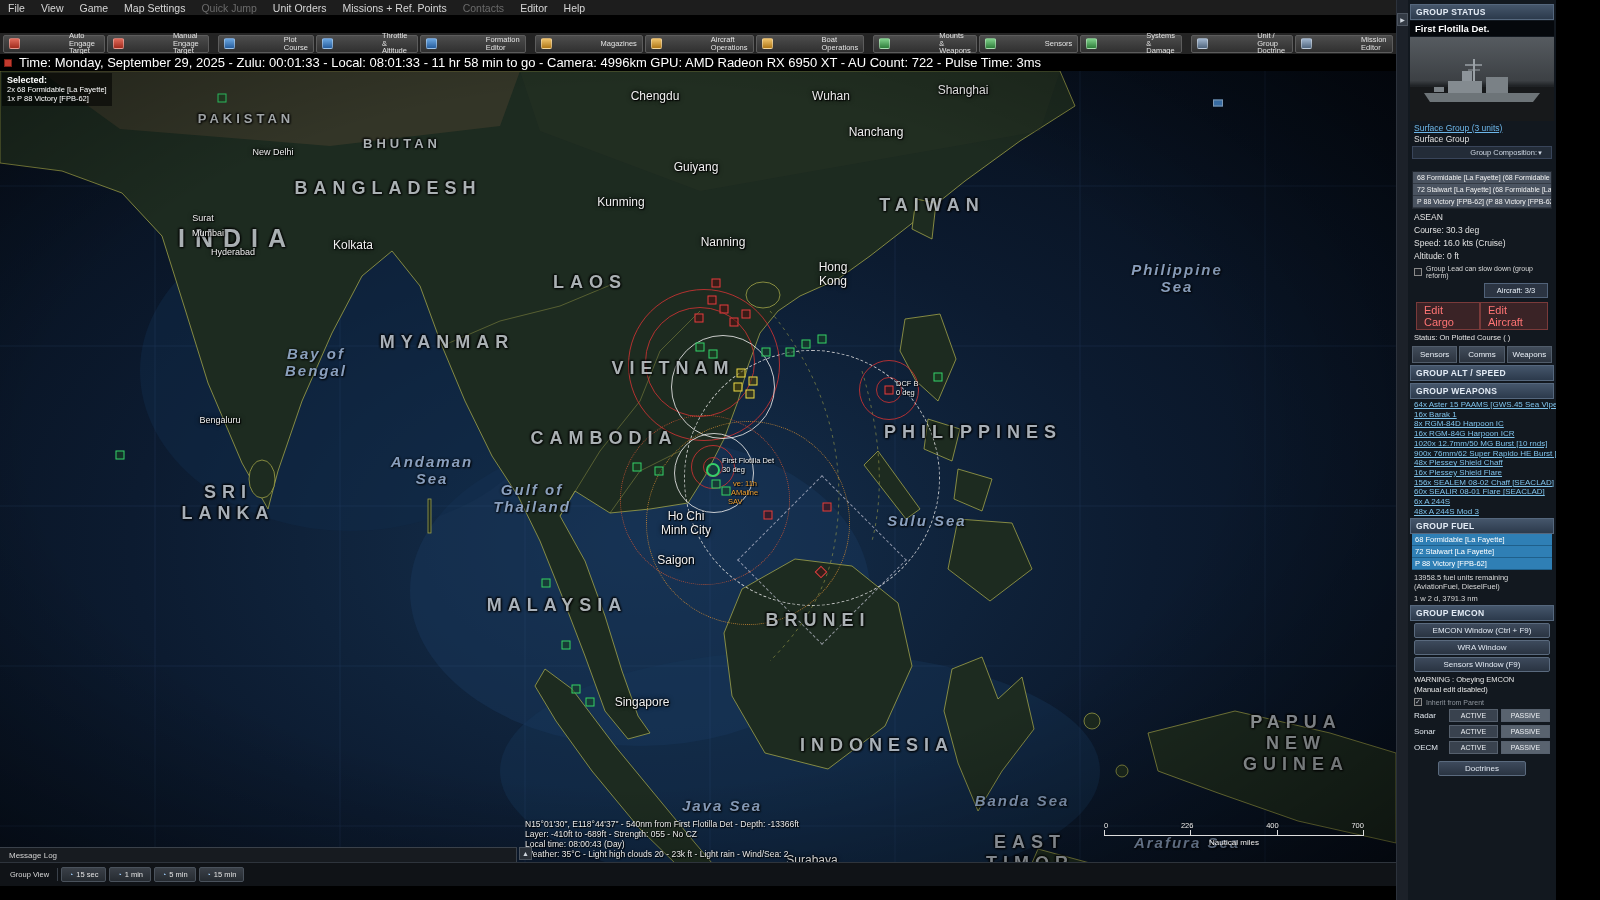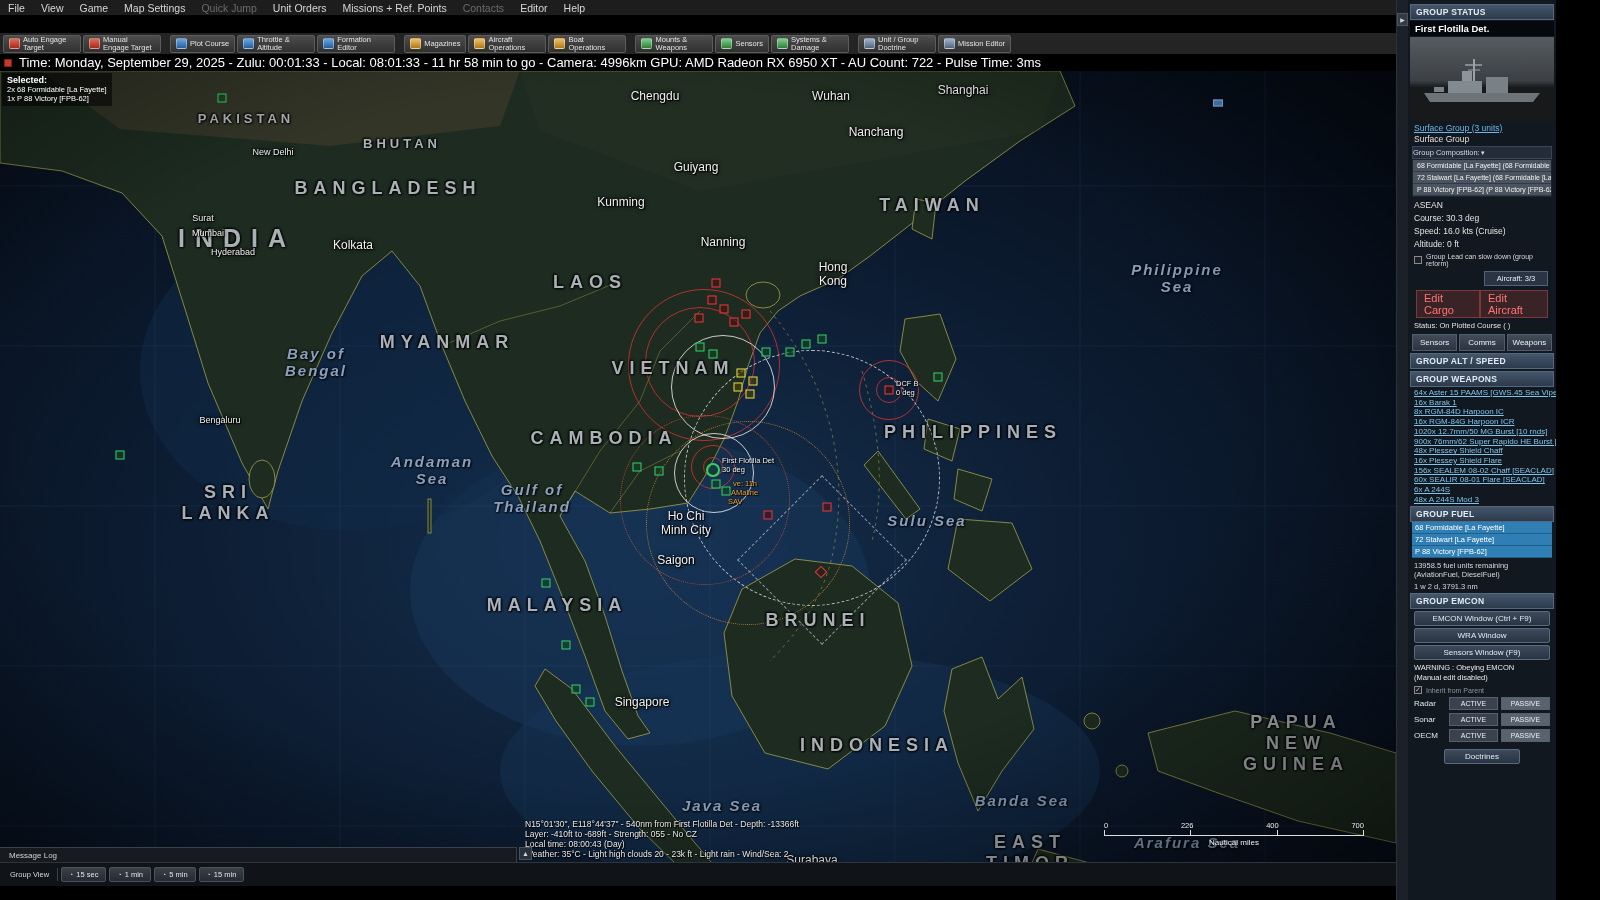--- a/index.html
+++ b/index.html
@@ -25,21 +25,21 @@
   .pausebars { width:7px; height:8px; border-left:2px solid #fff; border-right:2px solid #fff; }
   .special { height:14px; padding:0 9px; background:#15240f; border:1px solid #3fae52; color:#6fe086;
     font-size:9.5px; display:flex; align-items:center; border-radius:2px; margin-left:6px; }
   
   .toolbar { position:absolute; left:0; top:33px; width:1396px; height:21px; background:#242424;
     display:flex; align-items:center; gap:2px; padding:1px 3px; }
   .tb { display:flex; align-items:center; gap:3px; height:18px; padding:1px 5px;
     background:linear-gradient(#4c4c4c,#303030); border:1px solid #5c5c5c; border-radius:2px;
     color:#e3e3e3; font-size:7.5px; line-height:1.05; }
   .tb.g { margin-left:7px; }
-  .tlabel { max-width:52px; }
+  .tlabel { max-width:52px;margin-left:46px; }
   .chip { width:11px; height:11px; border-radius:2px; border:1px solid rgba(255,255,255,.35); flex:none; }
   .c-red .chip { background:linear-gradient(#e06a5a,#a22b1d); }
   .c-blue .chip { background:linear-gradient(#6aa6e0,#275e9e); }
   .c-org .chip { background:linear-gradient(#eec26a,#b07818); }
   .c-grn .chip { background:linear-gradient(#7fd08a,#2e7d3a); }
   .c-slate .chip { background:linear-gradient(#9fb4cc,#51667e); }
   
   .statusbar { position:absolute; left:0; top:54px; width:1396px; height:17px; background:#000;
     color:#fff; font-size:13px; display:flex; align-items:center; gap:7px; padding-left:4px; white-space:nowrap; }
   .redchip { width:8px; height:8px; background:#c23a2e; border:1px solid #7c1f16; flex:none; }
@@ -99,22 +99,22 @@
   
   .sidebar { position:absolute; left:1408px; top:0; width:148px; height:900px; background:#12181f;
     color:#ddd; font-size:8px; padding-top:2px; }
   .hdr { margin:2px 2px 0; padding:2px 5px; background:linear-gradient(#45566b,#2c3a4c); border:1px solid #55677d;
     color:#e2eaf4; font-size:8.5px; font-weight:bold; letter-spacing:.3px; }
   .ptitle { margin:1px 2px 0; padding:2px 5px; background:#05080c; color:#fff; font-size:9.5px; font-weight:bold; }
   .photo { margin:1px 2px; height:84px; background:linear-gradient(#565b60 0%, #3c4044 52%, #202326 58%, #121416 100%);
     position:relative; overflow:hidden; }
   .plink { display:block; margin:2px 6px 0; color:#6db7ea; text-decoration:underline; font-size:8.5px; }
   .ptype { margin:1px 6px 2px; color:#e0e0e0; font-size:8.5px; }
-  .minihdr { margin:2px 4px 0; padding:1px 0; background:#232c38; border:1px solid #39455a; color:#cfd8e4;
-    font-size:7.5px; display:flex; justify-content:flex-start; align-items:center; }
+  .minihdr { margin:2px 4px 12px; padding:1px 8px; background:#232c38; border:1px solid #39455a; color:#cfd8e4;
+    font-size:7.5px; display:flex; justify-content:flex-end; align-items:center; }
   .complist { margin:0 4px; background:#3a424d; border:1px solid #1f252d; }
   .comprow { padding:2px 4px; background:#4a5360; border-bottom:1px solid #333a44; color:#f2f2f2; font-size:7px;
     white-space:nowrap; overflow:hidden; }
   .pline { margin:3px 6px 0; font-size:8.5px; color:#e2e2e2; }
   .chkrow { display:flex; align-items:center; gap:4px; margin:4px 6px 0; font-size:7px; color:#d8d8d8; }
   .chk { width:8px; height:8px; border:1px solid #8a8a8a; background:#1c2026; flex:none;
     display:flex; align-items:center; justify-content:center; font-size:7px; color:#aab2ba; }
   .aircraft-btn { margin:4px 8px 0 auto; margin-right:8px; width:64px; text-align:center; padding:2px 0;
     background:#2b3442; border:1px solid #51masonry627a; border:1px solid #516279; font-size:7.5px; color:#e6edf5; }
   .editrow { display:flex; justify-content:space-between; margin:4px 8px 0; }
@@ -129,21 +129,21 @@
     font-size:7.5px; white-space:nowrap; overflow:hidden; }
   .fueltxt { margin:3px 6px 0; font-size:7.5px; color:#d8d8d8; line-height:9px; }
   .panel-btn { display:block; margin:2px 6px; padding:2px 0; text-align:center;
     background:linear-gradient(#3d4a5c,#2a3442); border:1px solid #5a6a7e; color:#e2e9f2; font-size:8px; border-radius:2px; }
   .warntxt { margin:3px 6px 0; font-size:7.5px; color:#e8e8e8; line-height:9.5px; white-space:pre-line; }
   .inhrow { color:#8f969e; }
   .emrow { display:grid; grid-template-columns:32px 1fr 1fr; gap:3px; margin:3px 6px 0; align-items:center; }
   .emlabel { font-size:8px; color:#dfe5ec; }
   .st-btn { font-size:7px; text-align:center; padding:2px 0; background:#39424e; border:1px solid #56606d; color:#eceff3; }
   .st-btn.alt { background:#59636f; }
-  .doct { margin:7px auto 0; width:76px; }
+  .doct { margin:7px auto 0; width:88px; }
 </style>
 </head>
 <body>
 
 <div class="app">
 
   <div class="menubar">
 
   <span class="mi">File</span>
       <span class="mi">View</span>

